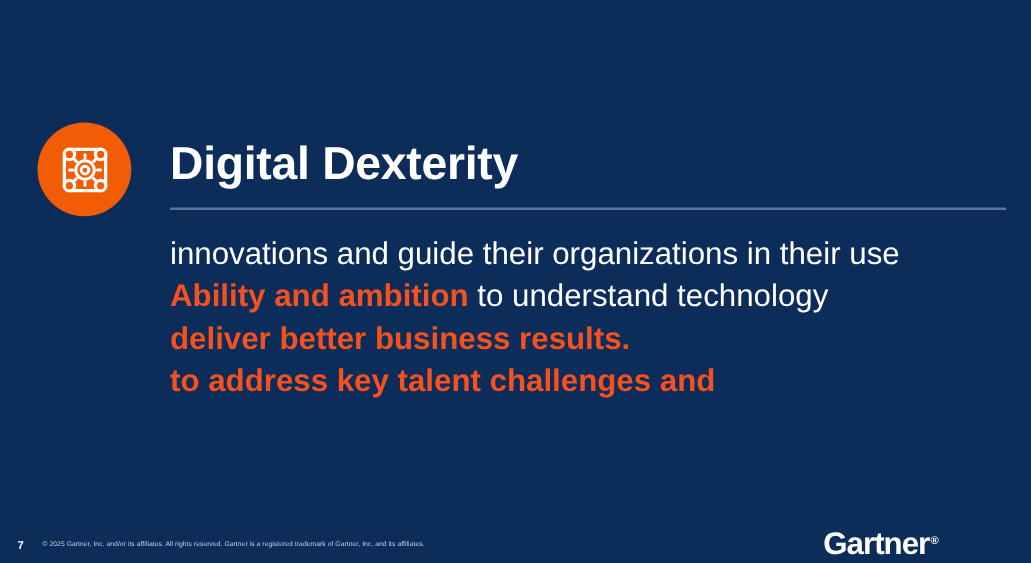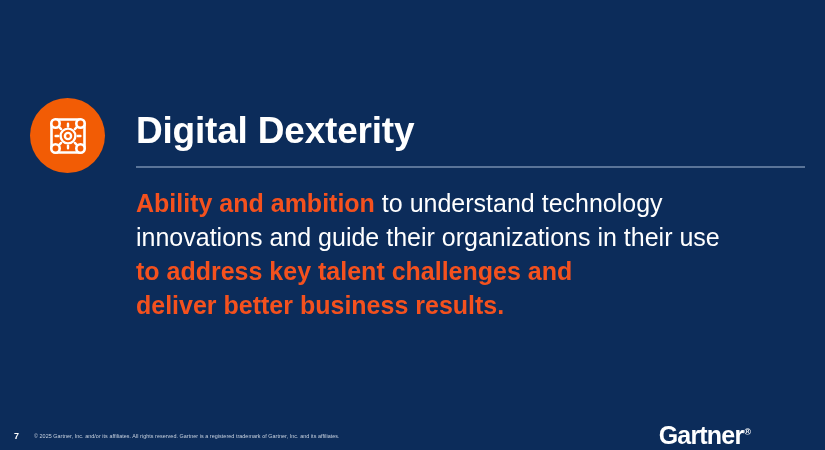--- a/index.html
+++ b/index.html
@@ -155,24 +155,24 @@
         <circle cx="24" cy="24" r="3.1" fill="#f25c05" stroke="#ffffff" stroke-width="2.4"></circle>
       </svg>
     </span>
   </div>
 
   <div class="title">Digital Dexterity</div>
 
   <div class="divider"></div>
 
   <div class="body-copy">
+    <span class="line">innovations and guide their organizations in their use</span>
     <span class="line"><span class="accent">Ability and ambition</span><span class="seg"> to understand technology</span></span>
-    <span class="line">innovations and guide their organizations in their use</span>
+    <span class="line-bold">deliver better business results.</span>
     <span class="line-bold">to address key talent challenges and</span>
-    <span class="line-bold">deliver better business results.</span>
   </div>
 
   <div class="slide-number">7</div>
   <div class="copyright">© 2025 Gartner, Inc. and/or its affiliates. All rights reserved. Gartner is a registered trademark of Gartner, Inc. and its affiliates.</div>
 
   <div class="logo">
     <span>Gartner</span>
     <span class="reg">®</span>
   </div>
 

